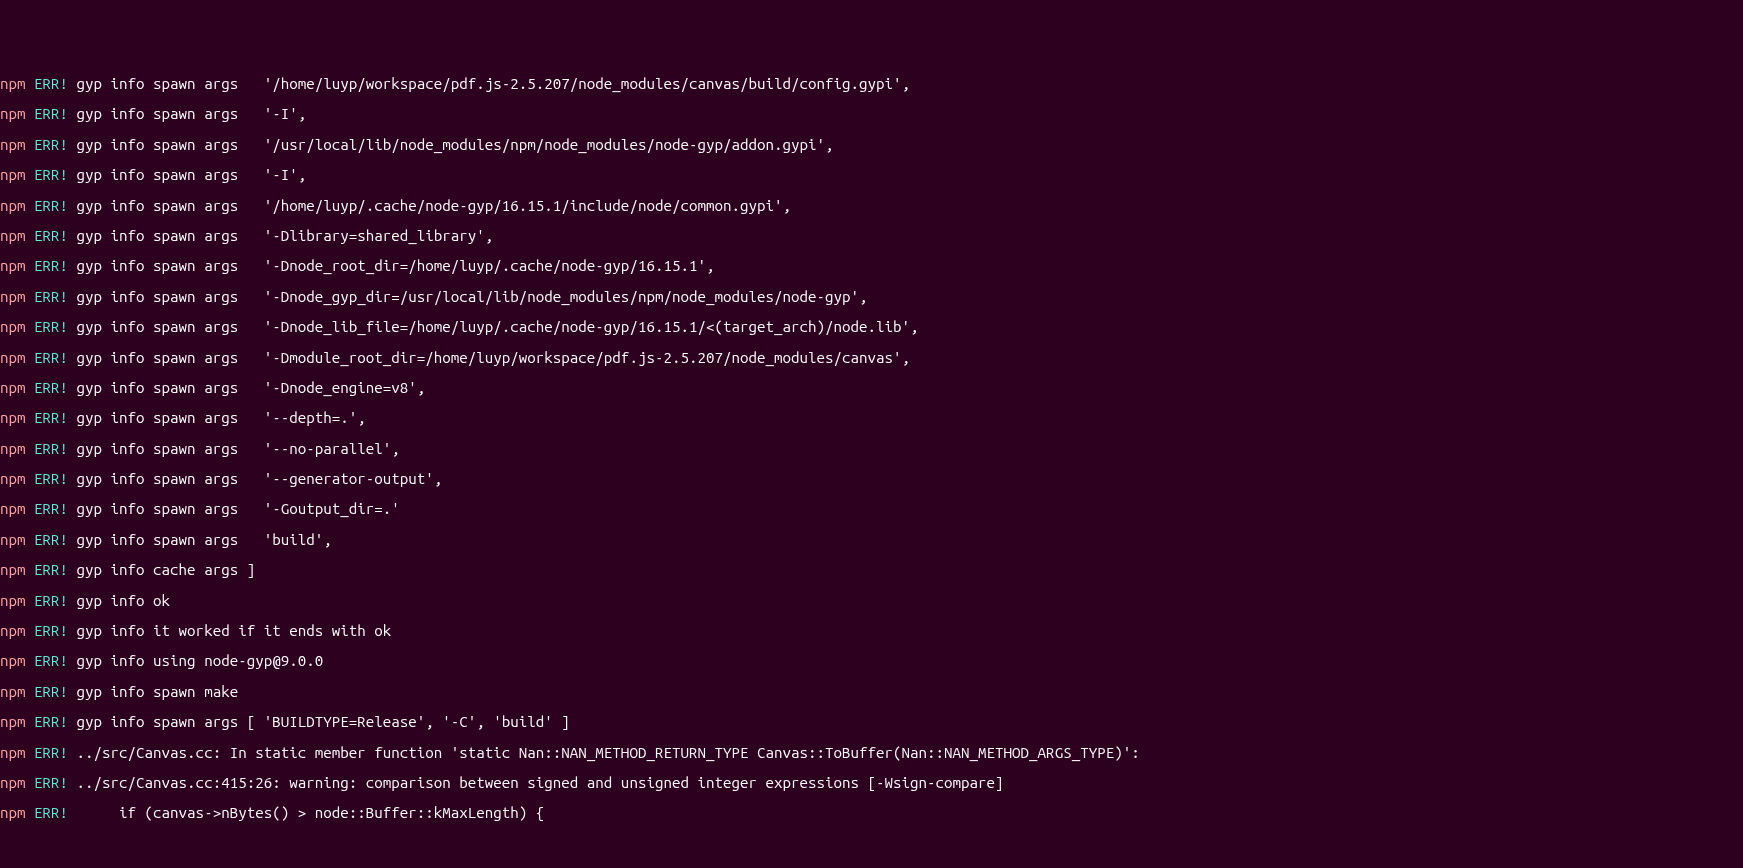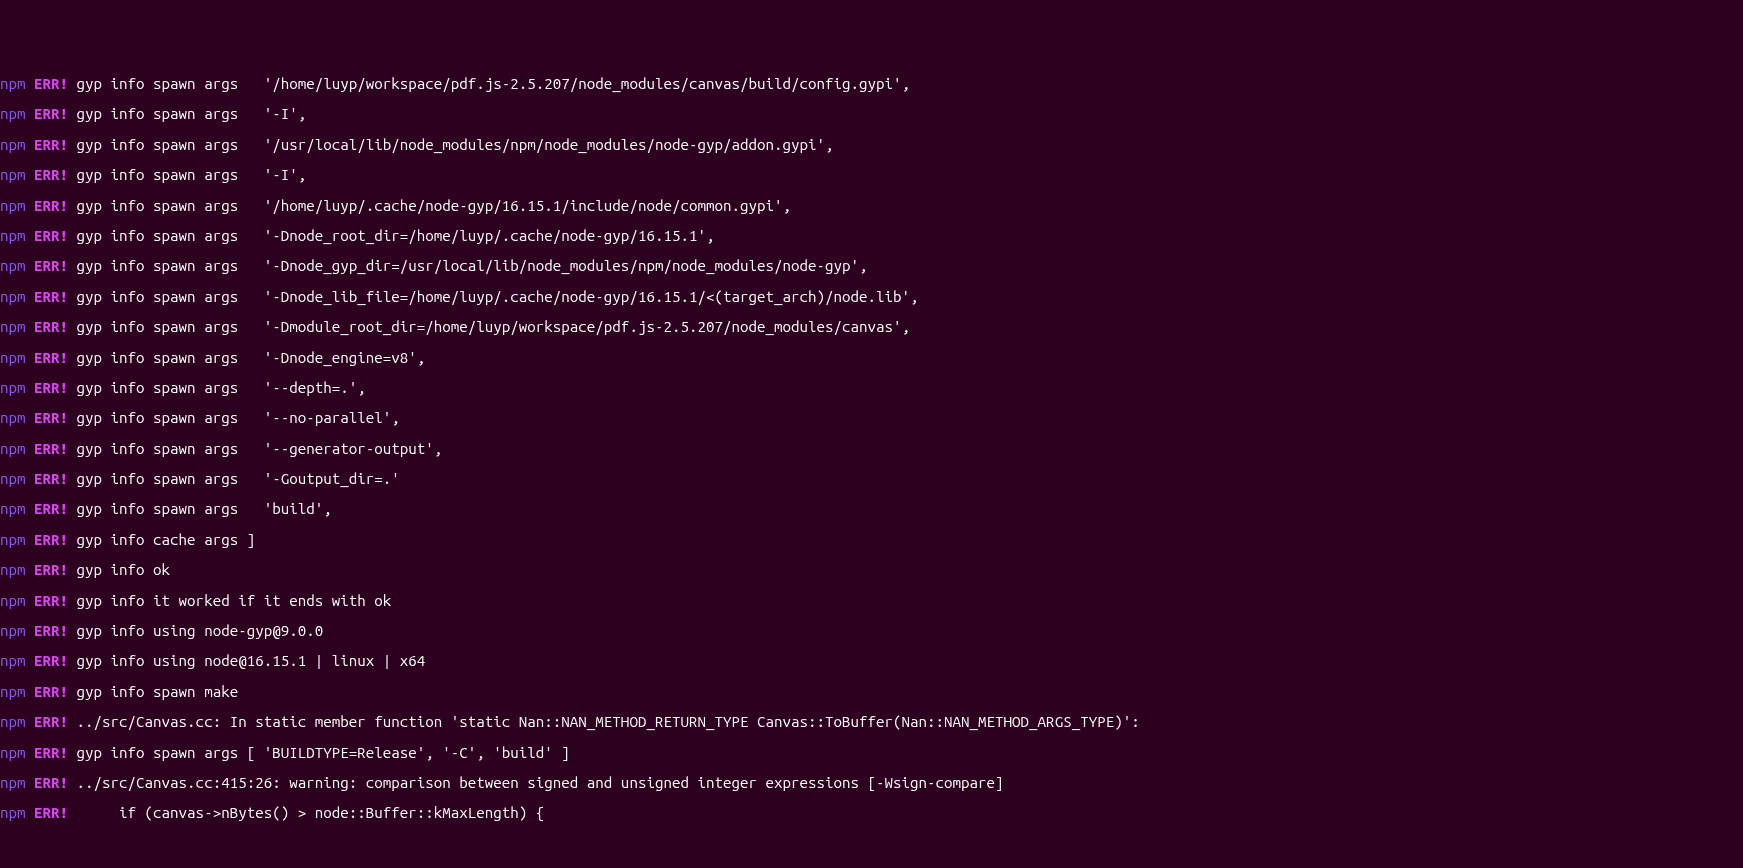--- a/index.html
+++ b/index.html
@@ -12,52 +12,52 @@
     color: #ffffff;
     white-space: pre;
     overflow: hidden;
     width: 1743px;
     height: 868px;
   }
   .line {
     display: block;
     height: 15.2px;
   }
-  .npm { color: #8b5cf6; }
-  .err-dark { color: #d946ef; font-weight: bold; }
+  .npm { color: #fca5a5; }
+  .err-dark { color: #5eead4; font-weight: normal; }
   .msg-default { color: #ffffff; }
 </style>
 </head>
 <body>
 
 
 
 <div id="terminal"><span class="line"><span class="npm">npm</span><span class="err-dark"> ERR!</span><span class="msg-default"> gyp info spawn args   '/home/luyp/workspace/pdf.js-2.5.207/node_modules/canvas/build/config.gypi',</span></span>
 <span class="line"><span class="npm">npm</span><span class="err-dark"> ERR!</span><span class="msg-default"> gyp info spawn args   '-I',</span></span>
 <span class="line"><span class="npm">npm</span><span class="err-dark"> ERR!</span><span class="msg-default"> gyp info spawn args   '/usr/local/lib/node_modules/npm/node_modules/node-gyp/addon.gypi',</span></span>
 <span class="line"><span class="npm">npm</span><span class="err-dark"> ERR!</span><span class="msg-default"> gyp info spawn args   '-I',</span></span>
 <span class="line"><span class="npm">npm</span><span class="err-dark"> ERR!</span><span class="msg-default"> gyp info spawn args   '/home/luyp/.cache/node-gyp/16.15.1/include/node/common.gypi',</span></span>
+<span class="line"><span class="npm">npm</span><span class="err-dark"> ERR!</span><span class="msg-default"> gyp info spawn args   '-Dlibrary=shared_library',</span></span>
 <span class="line"><span class="npm">npm</span><span class="err-dark"> ERR!</span><span class="msg-default"> gyp info spawn args   '-Dnode_root_dir=/home/luyp/.cache/node-gyp/16.15.1',</span></span>
 <span class="line"><span class="npm">npm</span><span class="err-dark"> ERR!</span><span class="msg-default"> gyp info spawn args   '-Dnode_gyp_dir=/usr/local/lib/node_modules/npm/node_modules/node-gyp',</span></span>
 <span class="line"><span class="npm">npm</span><span class="err-dark"> ERR!</span><span class="msg-default"> gyp info spawn args   '-Dnode_lib_file=/home/luyp/.cache/node-gyp/16.15.1/&lt;(target_arch)/node.lib',</span></span>
 <span class="line"><span class="npm">npm</span><span class="err-dark"> ERR!</span><span class="msg-default"> gyp info spawn args   '-Dmodule_root_dir=/home/luyp/workspace/pdf.js-2.5.207/node_modules/canvas',</span></span>
 <span class="line"><span class="npm">npm</span><span class="err-dark"> ERR!</span><span class="msg-default"> gyp info spawn args   '-Dnode_engine=v8',</span></span>
 <span class="line"><span class="npm">npm</span><span class="err-dark"> ERR!</span><span class="msg-default"> gyp info spawn args   '--depth=.',</span></span>
 <span class="line"><span class="npm">npm</span><span class="err-dark"> ERR!</span><span class="msg-default"> gyp info spawn args   '--no-parallel',</span></span>
 <span class="line"><span class="npm">npm</span><span class="err-dark"> ERR!</span><span class="msg-default"> gyp info spawn args   '--generator-output',</span></span>
 <span class="line"><span class="npm">npm</span><span class="err-dark"> ERR!</span><span class="msg-default"> gyp info spawn args   '-Goutput_dir=.'</span></span>
 <span class="line"><span class="npm">npm</span><span class="err-dark"> ERR!</span><span class="msg-default"> gyp info spawn args   'build',</span></span>
 <span class="line"><span class="npm">npm</span><span class="err-dark"> ERR!</span><span class="msg-default"> gyp info cache args ]</span></span>
 <span class="line"><span class="npm">npm</span><span class="err-dark"> ERR!</span><span class="msg-default"> gyp info ok </span></span>
 <span class="line"><span class="npm">npm</span><span class="err-dark"> ERR!</span><span class="msg-default"> gyp info it worked if it ends with ok</span></span>
 <span class="line"><span class="npm">npm</span><span class="err-dark"> ERR!</span><span class="msg-default"> gyp info using node-gyp@9.0.0</span></span>
-<span class="line"><span class="npm">npm</span><span class="err-dark"> ERR!</span><span class="msg-default"> gyp info using node@16.15.1 | linux | x64</span></span>
 <span class="line"><span class="npm">npm</span><span class="err-dark"> ERR!</span><span class="msg-default"> gyp info spawn make</span></span>
+<span class="line"><span class="npm">npm</span><span class="err-dark"> ERR!</span><span class="msg-default"> gyp info spawn args [ 'BUILDTYPE=Release', '-C', 'build' ]</span></span>
 <span class="line"><span class="npm">npm</span><span class="err-dark"> ERR!</span><span class="msg-default"> ../src/Canvas.cc: In static member function 'static Nan::NAN_METHOD_RETURN_TYPE Canvas::ToBuffer(Nan::NAN_METHOD_ARGS_TYPE)':</span></span>
-<span class="line"><span class="npm">npm</span><span class="err-dark"> ERR!</span><span class="msg-default"> gyp info spawn args [ 'BUILDTYPE=Release', '-C', 'build' ]</span></span>
 <span class="line"><span class="npm">npm</span><span class="err-dark"> ERR!</span><span class="msg-default"> ../src/Canvas.cc:415:26: warning: comparison between signed and unsigned integer expressions [-Wsign-compare]</span></span>
 <span class="line"><span class="npm">npm</span><span class="err-dark"> ERR!</span><span class="msg-default">      if (canvas-&gt;nBytes() &gt; node::Buffer::kMaxLength) {</span></span>
 
 
 
 
 
 
 
 

